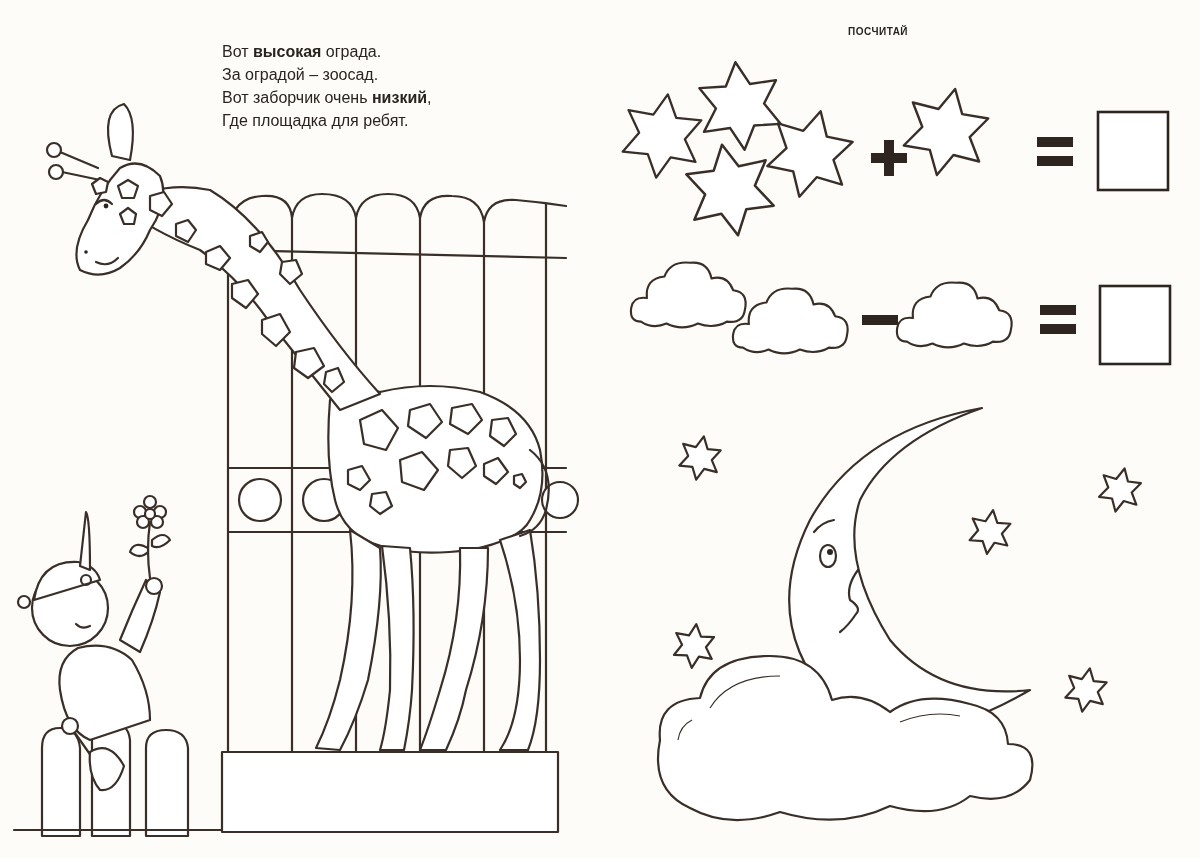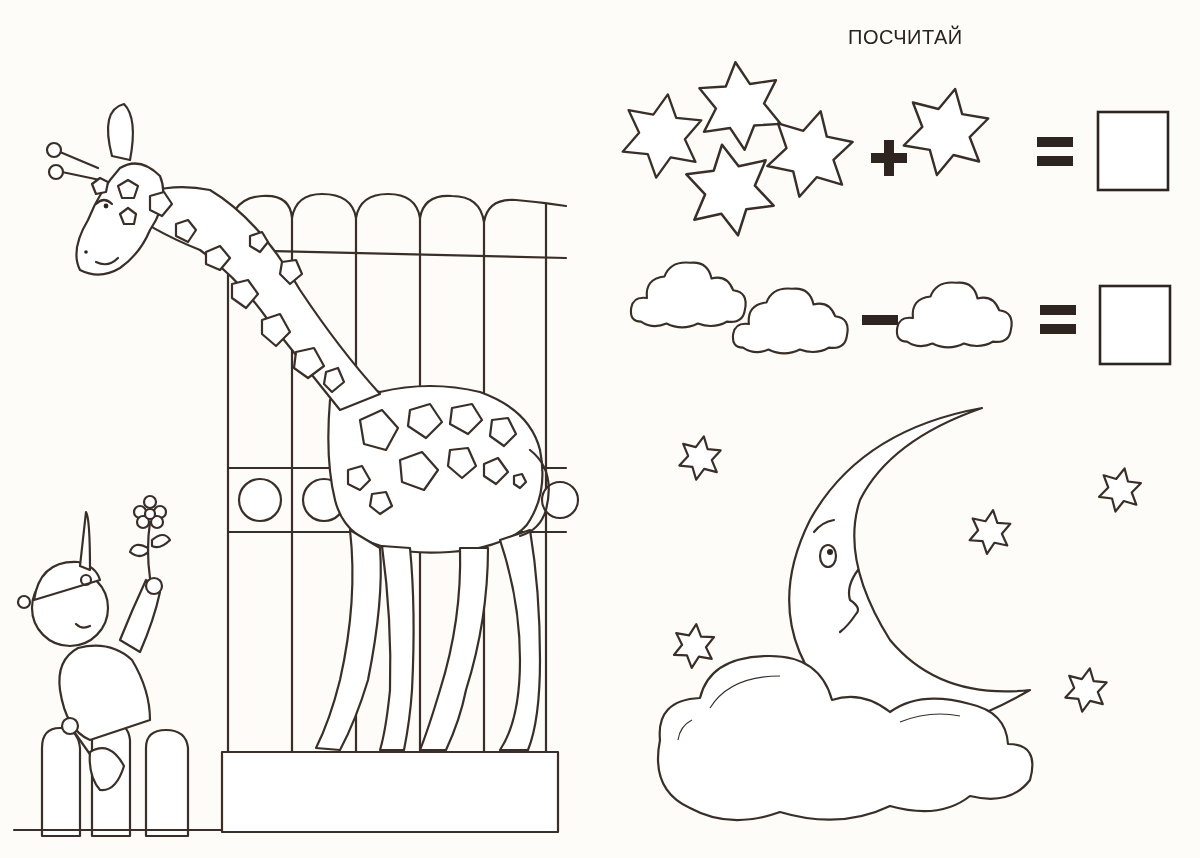--- a/index.html
+++ b/index.html
@@ -14,21 +14,21 @@
   .page-right { left: 600px; width: 600px; }
   .poem {
     position: absolute; left: 222px; top: 40px;
     font-size: 16px; line-height: 23px; color: #2a2420;
     margin: 0;
   }
   .poem .line { display: block; white-space: nowrap; }
   .poem b { font-weight: bold; }
   .title {
     position: absolute; left: 248px; top: 26px;
-    font-size: 20px; font-weight: normal; letter-spacing: 0.5px; color: #2a2420;
+    font-size: 10px; font-weight: bold; letter-spacing: 0.5px; color: #2a2420;
     margin: 0;
   }
   svg.art { position: absolute; left: 0; top: 0; }
   .ink { stroke: #3a2f28; fill: #fff; stroke-width: 2.2; stroke-linejoin: round; stroke-linecap: round; }
   .ink-thin { stroke: #3a2f28; fill: none; stroke-width: 1.2; }
   .ink-line { stroke: #3a2f28; fill: none; stroke-width: 2.2; stroke-linecap: round; stroke-linejoin: round; }
   .solid { fill: #2e2520; stroke: none; }
   .answer-box { fill: #fff; stroke: #2e2520; stroke-width: 2.6; }
 </style>
 </head>
@@ -146,20 +146,26 @@
         <circle class="ink" cx="157" cy="522" r="6"></circle>
         <circle class="ink" cx="150" cy="514" r="5"></circle>
       </g>
 
       <line class="ink-line" x1="70" y1="726" x2="94" y2="760"></line>
       <path class="ink" d="M90 752 Q110 740 124 766 Q116 792 100 790 Q88 776 90 752 Z"></path>
       <circle class="ink" cx="70" cy="726" r="8"></circle>
     </g>
   </svg>
 
+  <p class="poem">
+    <span class="line"><span>Вот </span><b>высокая</b><span> ограда.</span></span>
+    <span class="line">За оградой – зоосад.</span>
+    <span class="line"><span>Вот заборчик очень </span><b>низкий</b><span>,</span></span>
+    <span class="line">Где площадка для ребят.</span>
+  </p>
 </div>
 
 <div class="page page-right">
   <h2 class="title">ПОСЧИТАЙ</h2>
 
   <svg class="art" width="600" height="858" viewBox="0 0 600 858">
     <defs>
 
       <path id="star6" d="M0 -40 L11 -19 L35 -20 L22 0 L35 20 L11 19 L0 40 L-11 19 L-35 20 L-22 0 L-35 -20 L-11 -19 Z"></path>
       <path id="star6s" d="M0 -22 L6 -10 L19 -11 L12 0 L19 11 L6 10 L0 22 L-6 10 L-19 11 L-12 0 L-19 -11 L-6 -10 Z"></path>

